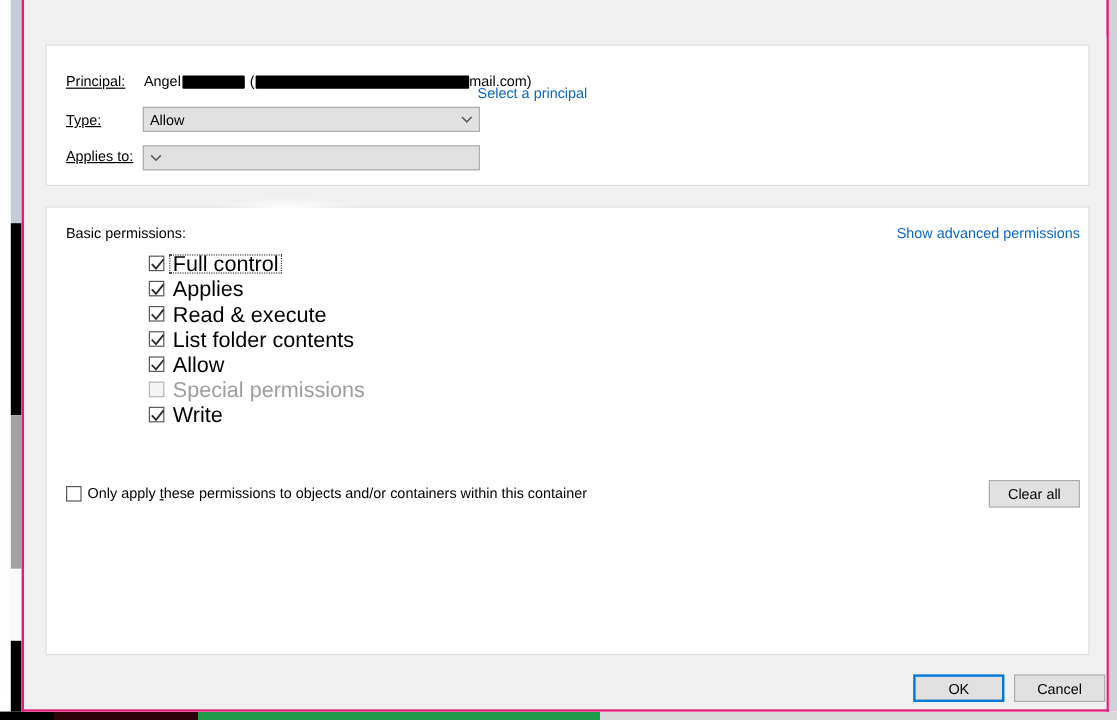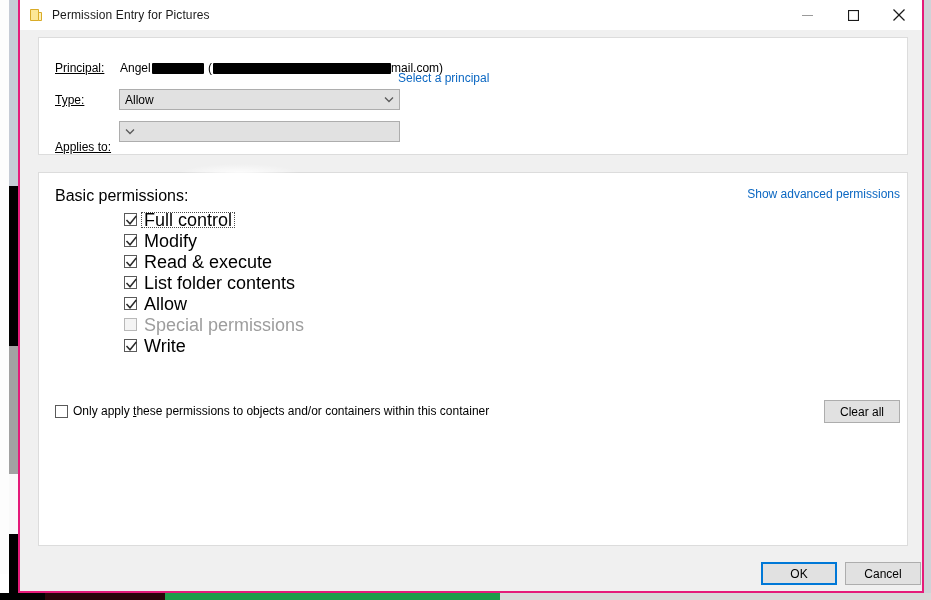--- a/index.html
+++ b/index.html
@@ -119,21 +119,21 @@
   
   .field-label {
     position: absolute;
     font-size: 12px;
     color: #000000;
     white-space: nowrap;
     text-decoration: underline;
   }
   #label-principal { left: 16px; top: 23px; }
   #label-type      { left: 16px; top: 55px; }
-  #label-applies   { left: 16px; top: 102px; }
+  #label-applies   { left: 16px; top: 85px; }
 
   #principal-value {
     position: absolute;
     left: 81px;
     top: 23px;
     white-space: nowrap;
     font-size: 12px;
   }
   .redaction {
     display: inline-block;
@@ -188,21 +188,21 @@
     display: flex;
     align-items: center;
     justify-content: center;
   }
 
   
   #basic-permissions-label {
     position: absolute;
     left: 16px;
     top: 14px;
-    font-size: 16px;
+    font-size: 12px;
   }
   #permissions-list {
     position: absolute;
     left: 85px;
     top: 36px;
   }
   .perm-row {
     display: flex;
     align-items: center;
     height: 21px;
@@ -296,48 +296,20 @@
   <div class="bg-strip" style="left:9px;top:534px;width:9px;height:59px;background:#000000;"></div>
   <div class="bg-strip" style="left:924px;top:0;width:7px;height:593px;background:#cfd3d8;"></div>
   <div class="bg-strip" style="left:0;top:593px;width:45px;height:7px;background:#000000;"></div>
   <div class="bg-strip" style="left:45px;top:593px;width:120px;height:7px;background:#2a0409;"></div>
   <div class="bg-strip" style="left:165px;top:593px;width:335px;height:7px;background:#1e9c4a;"></div>
   <div class="bg-strip" style="left:500px;top:593px;width:431px;height:7px;background:#d9d9d9;"></div>
 </div>
 
 <div id="dialog-window">
 
-  <div id="title-bar">
-    <span id="title-bar-icon">
-      <svg width="16" height="16" viewBox="0 0 16 16">
-        <path d="M2.5 2.5 H10.5 V13.5 H2.5 Z" fill="#fce796" stroke="#d9ab27" stroke-width="1"></path>
-        <path d="M10.5 5.5 H13.5 V13.5 H10.5 Z" fill="#fdf0b8" stroke="#d9ab27" stroke-width="1"></path>
-      </svg>
-    </span>
-    <span id="title-bar-text">Permission Entry for Pictures</span>
-
-    <div id="window-controls">
-      <div class="win-btn">
-        <svg width="11" height="11" viewBox="0 0 11 11">
-          <line x1="0" y1="5.5" x2="11" y2="5.5" stroke="#9a9a9a" stroke-width="1"></line>
-        </svg>
-      </div>
-      <div class="win-btn">
-        <svg width="11" height="11" viewBox="0 0 11 11">
-          <rect x="0.5" y="0.5" width="10" height="10" fill="none" stroke="#1a1a1a" stroke-width="1.2"></rect>
-        </svg>
-      </div>
-      <div class="win-btn">
-        <svg width="12" height="12" viewBox="0 0 12 12">
-          <line x1="0.5" y1="0.5" x2="11.5" y2="11.5" stroke="#1a1a1a" stroke-width="1.2"></line>
-          <line x1="11.5" y1="0.5" x2="0.5" y2="11.5" stroke="#1a1a1a" stroke-width="1.2"></line>
-        </svg>
-      </div>
-    </div>
-  </div>
 
   <div id="dialog-body">
 
     <div class="group-box" id="group-principal">
 
       <span class="field-label" id="label-principal">Principal:</span>
 
       <span id="principal-value">
         <span>Angel</span><span class="redaction" id="redact-name"></span><span> (</span><span class="redaction" id="redact-email"></span><span>mail.com)</span>
       </span>
@@ -380,21 +352,21 @@
               </svg>
             </span>
             <span class="perm-label focused">Full control</span>
           </div>
           <div class="perm-row">
             <span class="cb">
               <svg width="15" height="15" viewBox="0 0 15 15">
                 <polyline points="3,7.6 6,10.8 11.8,3.6" fill="none" stroke="#2b2b2b" stroke-width="1.5" stroke-linecap="square"></polyline>
               </svg>
             </span>
-            <span class="perm-label">Modify</span>
+            <span class="perm-label">Applies</span>
           </div>
           <div class="perm-row">
             <span class="cb">
               <svg width="15" height="15" viewBox="0 0 15 15">
                 <polyline points="3,7.6 6,10.8 11.8,3.6" fill="none" stroke="#2b2b2b" stroke-width="1.5" stroke-linecap="square"></polyline>
               </svg>
             </span>
             <span class="perm-label">Read &amp; execute</span>
           </div>
           <div class="perm-row">

